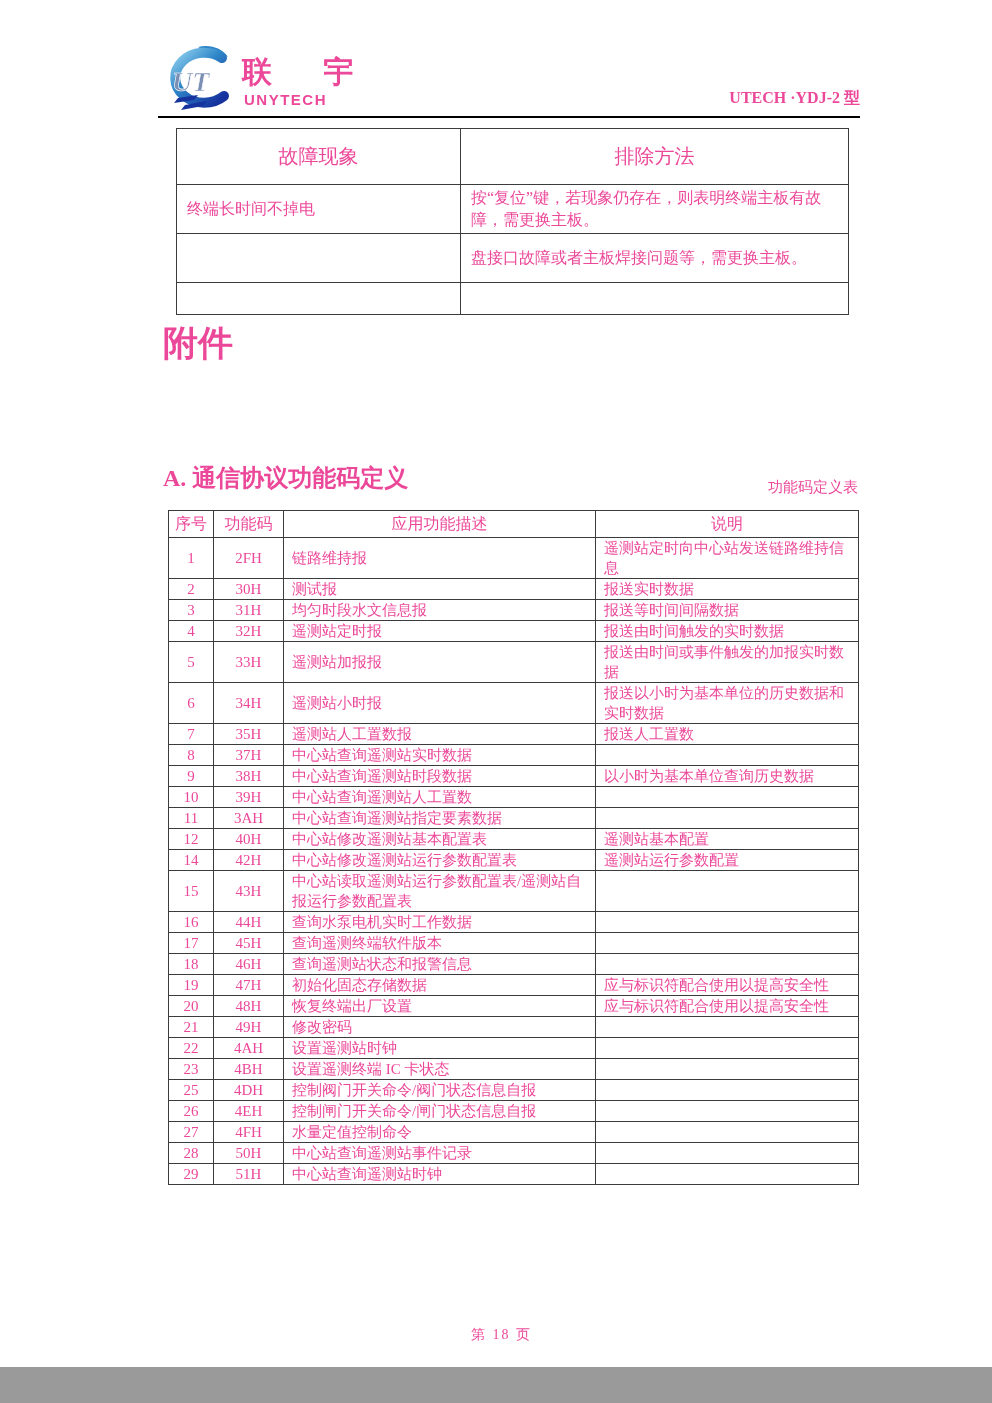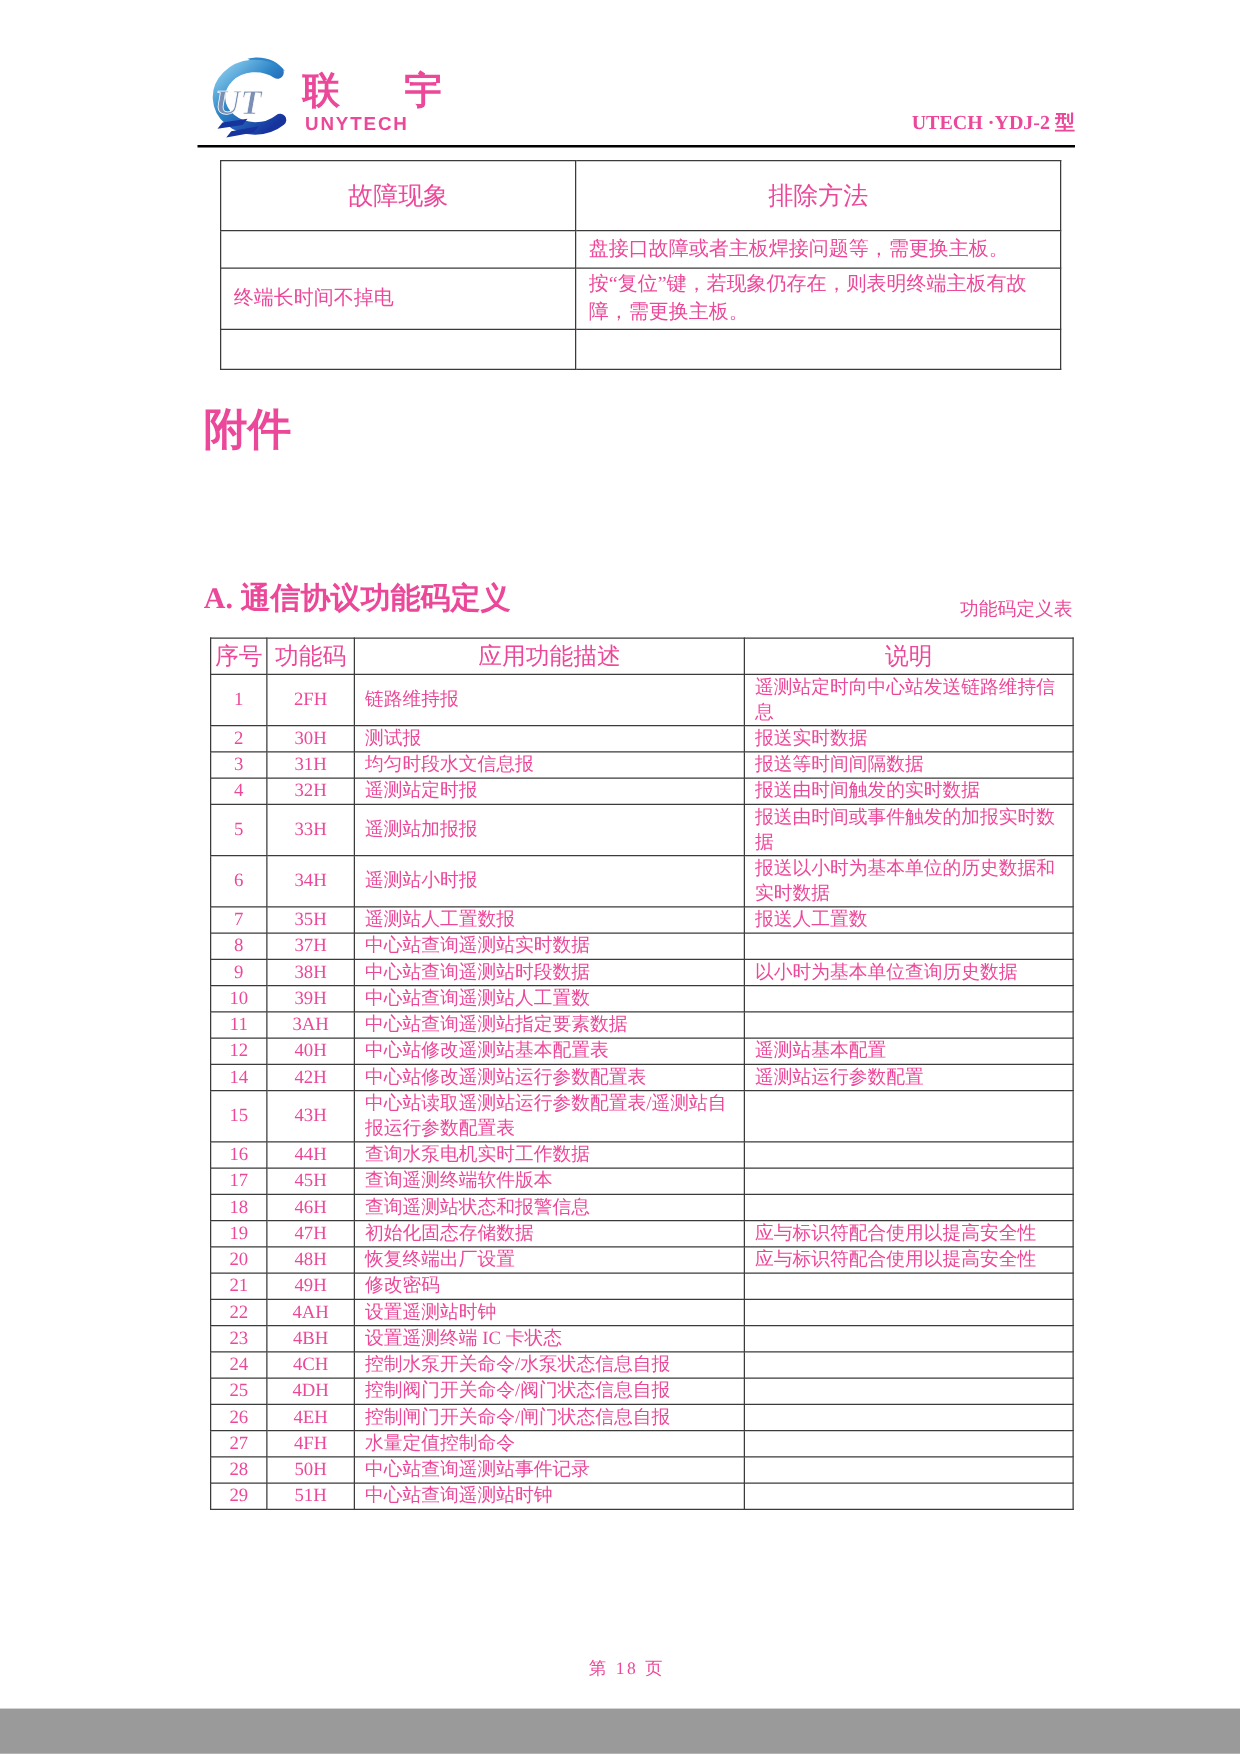--- a/index.html
+++ b/index.html
@@ -64,21 +64,21 @@
   }
   .tbl-caption {
     position: absolute; left: 168px; width: 690px; top: 478px;
     text-align: right; font-family: "Liberation Sans", "DejaVu Sans", sans-serif;
     font-size: 15px;
   }
 
   
   .func-table { position: absolute; left: 168px; top: 510px; width: 690px; }
   .func-table th {
-    height: 24px; font-size: 19px; font-weight: normal;
+    height: 24px; font-size: 16px; font-weight: normal;
     vertical-align: middle;
   }
   .func-table td {
     font-size: 15px; line-height: 20px; vertical-align: middle; padding: 0;
   }
   .func-table td:nth-child(1), .func-table td:nth-child(2) { text-align: center; }
   .func-table td:nth-child(3), .func-table td:nth-child(4) {
     text-align: left; padding: 0 8px;
   }
 
@@ -122,26 +122,26 @@
       <col style="width:388px">
     </colgroup>
     <thead>
       <tr>
         <th>故障现象</th>
         <th>排除方法</th>
       </tr>
     </thead>
     <tbody>
         <tr>
-          <td></td>
-          <td>盘接口故障或者主板焊接问题等，需更换主板。</td>
-        </tr>
-        <tr>
           <td>终端长时间不掉电</td>
           <td>按“复位”键，若现象仍存在，则表明终端主板有故障，需更换主板。</td>
+        </tr>
+        <tr>
+          <td></td>
+          <td>盘接口故障或者主板焊接问题等，需更换主板。</td>
         </tr>
         <tr>
           <td></td>
           <td></td>
         </tr>
       </tbody>
   </table>
 
   <div class="h-appendix">附件</div>
   <div class="h-section">A. 通信协议功能码定义</div>
@@ -289,26 +289,20 @@
           <td>设置遥测站时钟</td>
           <td></td>
         </tr>
         <tr>
           <td>23</td>
           <td>4BH</td>
           <td>设置遥测终端 IC 卡状态</td>
           <td></td>
         </tr>
         <tr>
-          <td>24</td>
-          <td>4CH</td>
-          <td>控制水泵开关命令/水泵状态信息自报</td>
-          <td></td>
-        </tr>
-        <tr>
           <td>25</td>
           <td>4DH</td>
           <td>控制阀门开关命令/阀门状态信息自报</td>
           <td></td>
         </tr>
         <tr>
           <td>26</td>
           <td>4EH</td>
           <td>控制闸门开关命令/闸门状态信息自报</td>
           <td></td>

